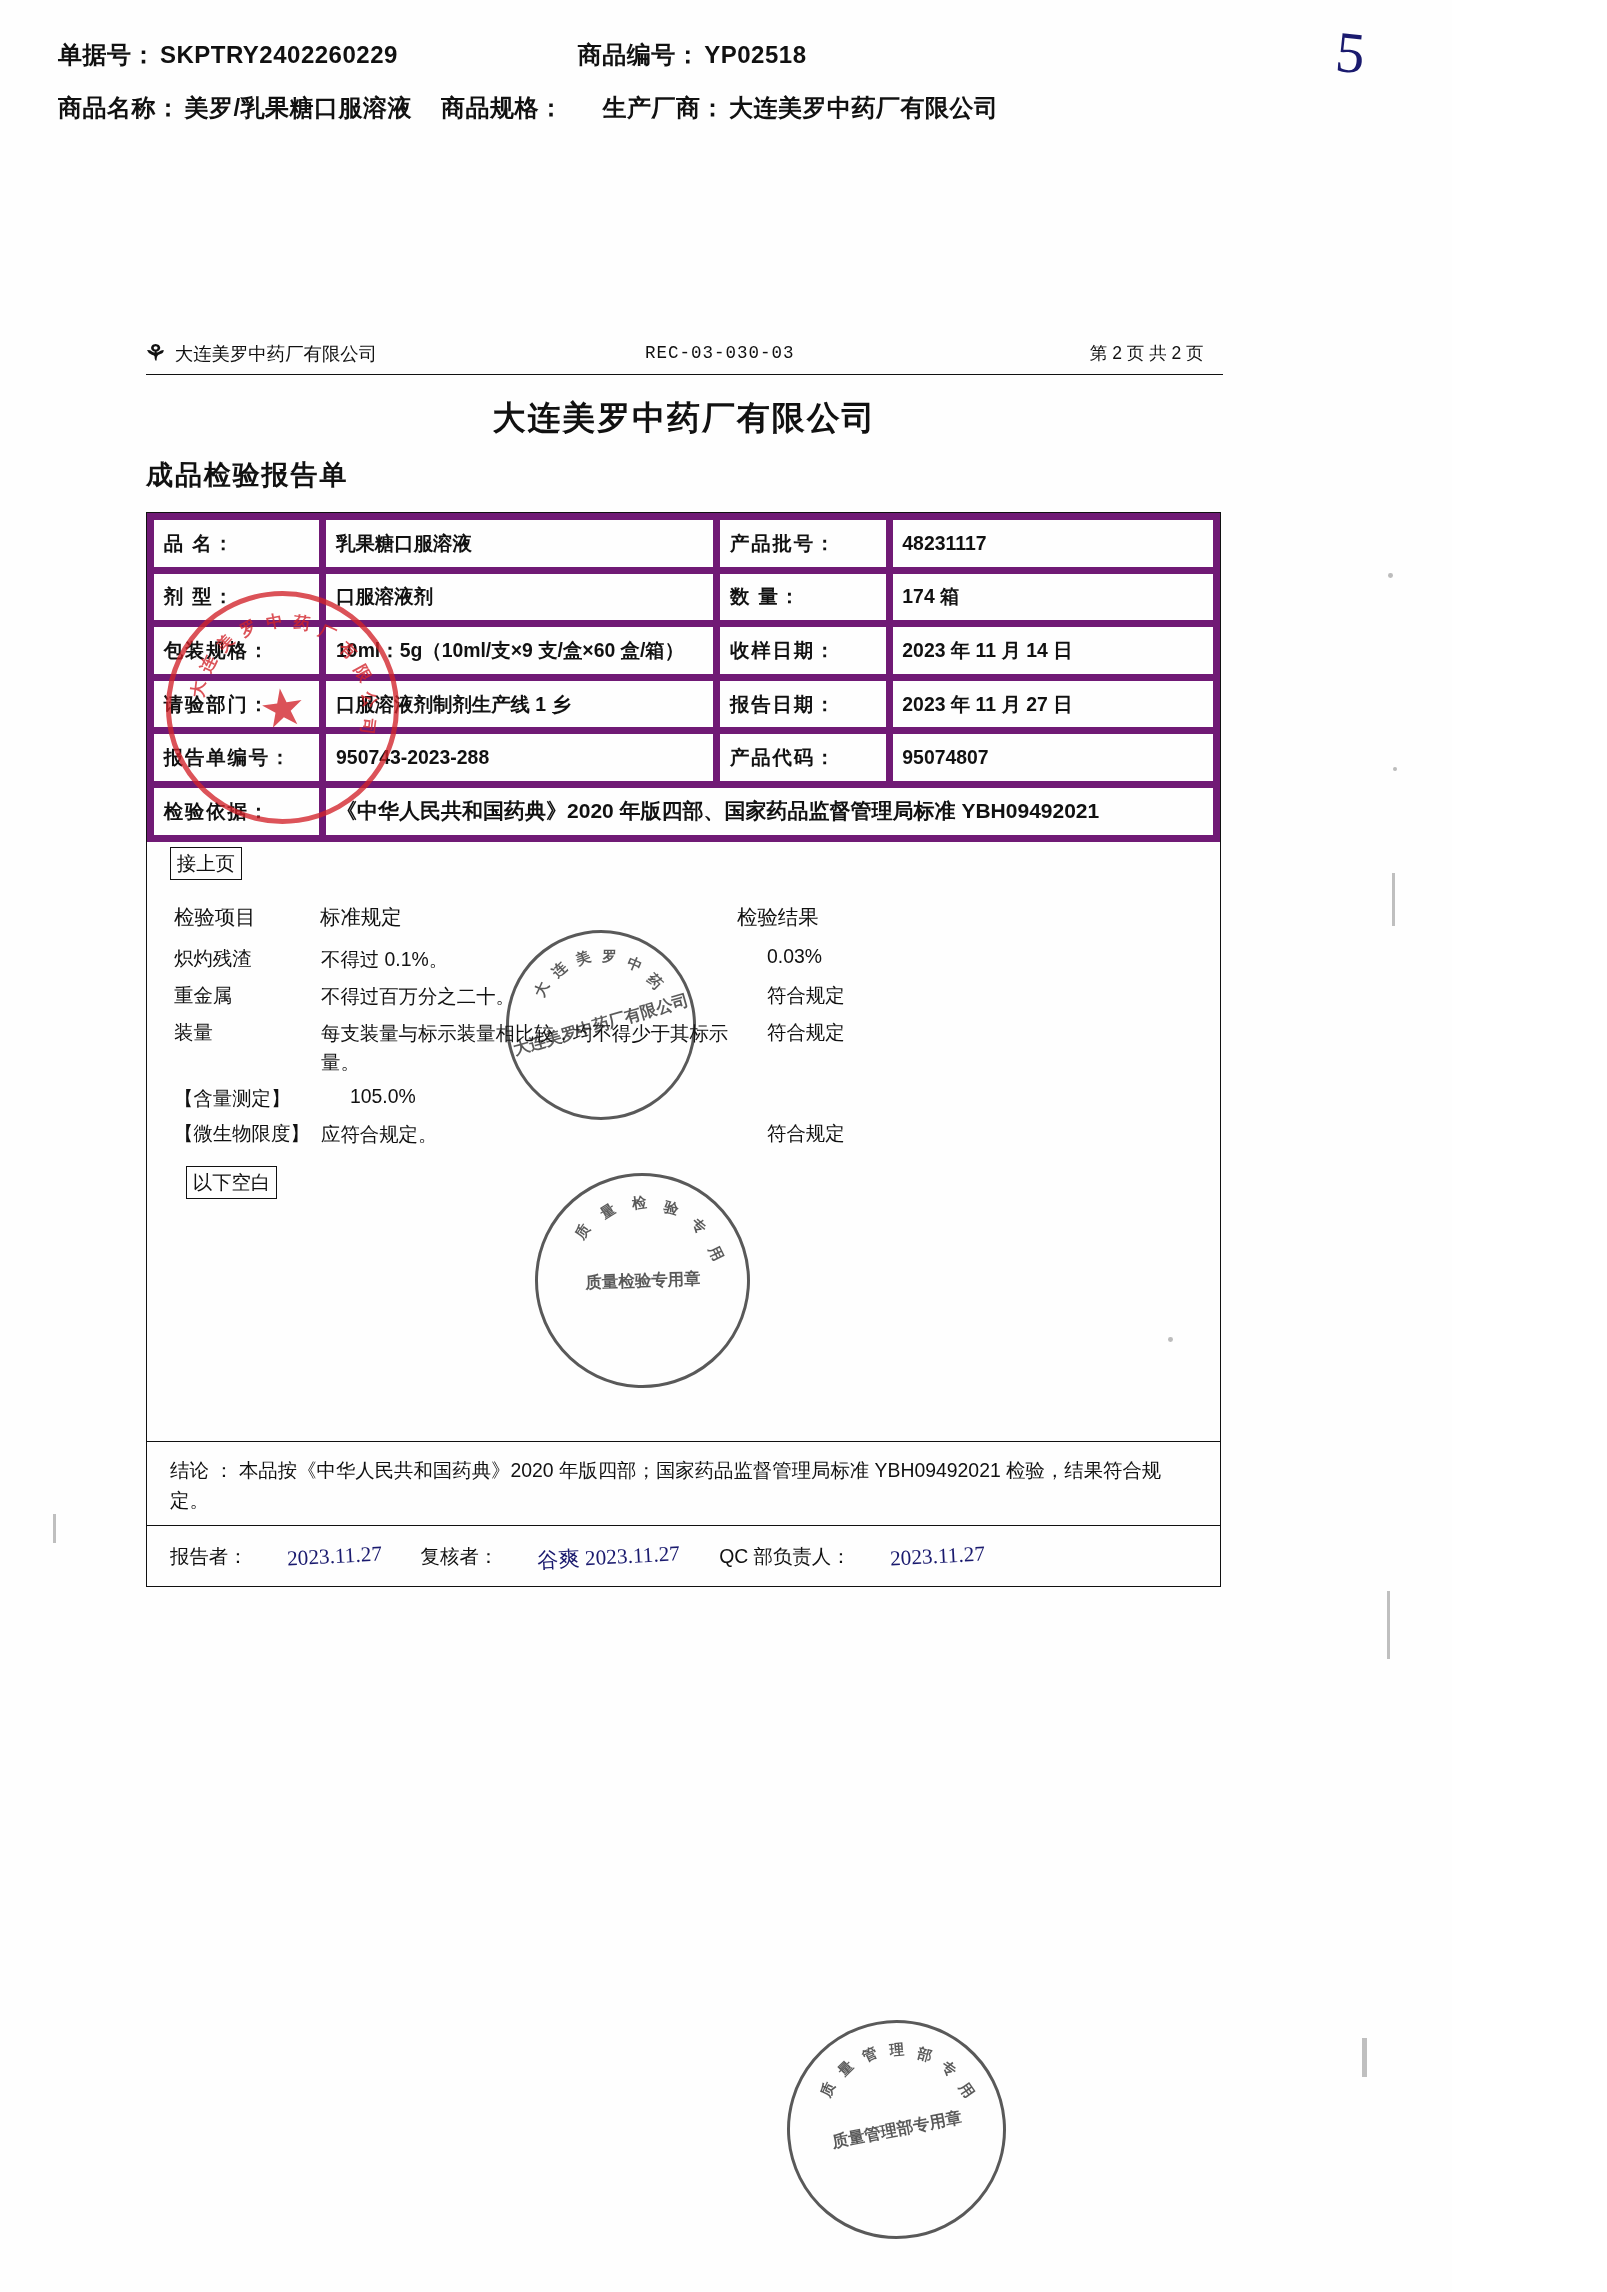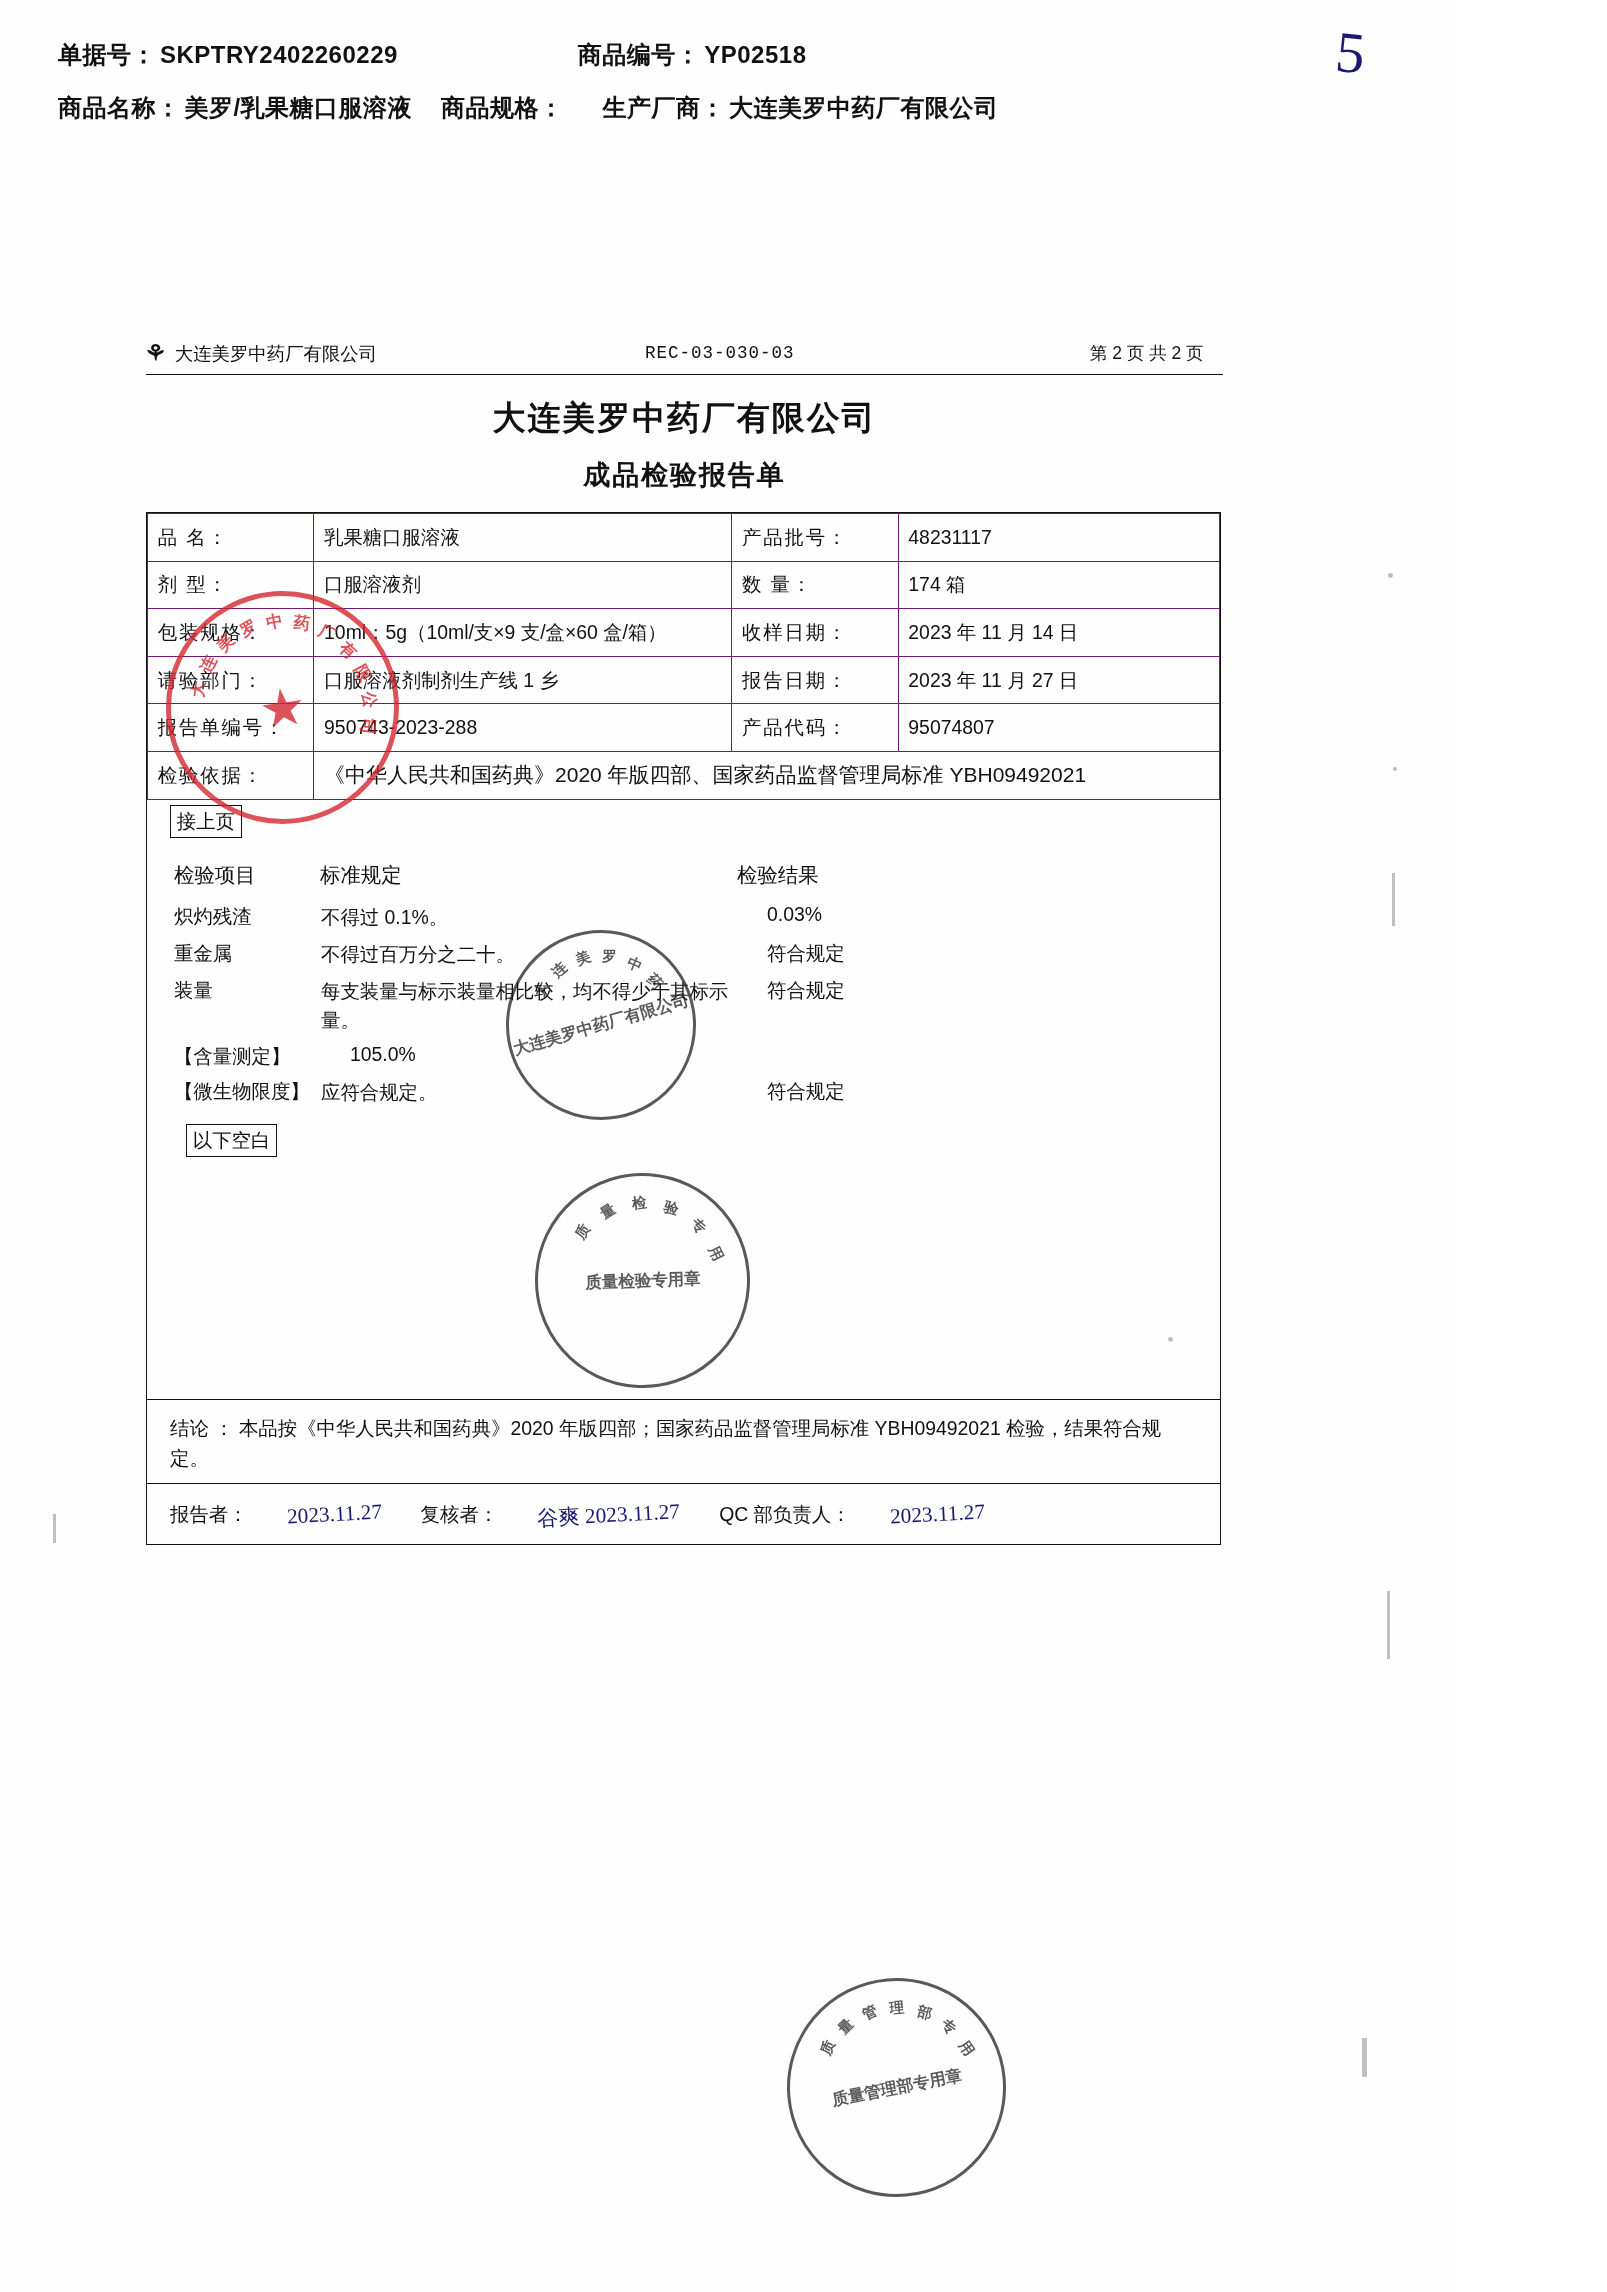--- a/index.html
+++ b/index.html
@@ -94,44 +94,44 @@
   }
 
   .rep-title {
     text-align: center;
     font-size: 33px;
     font-weight: bold;
     margin-top: 21.3px;
     letter-spacing: 1.9px;
   }
   .rep-subtitle {
-    text-align: center;
     font-size: 27px;
     font-weight: bold;
     margin-top: 15.5px;
     letter-spacing: 1.9px;
   }
 
   
   .box {
     margin-top: 19.4px;
     border: 1.9px solid #111;
     width: 1073px;
     position: relative;
   }
   table.info {
     border-collapse: collapse;
     width: 100%;
     font-size: 19.4px;
   }
   table.info td {
-    border: 1px solid #701a75;
+    border: 7px solid #701a75;
     padding: 6.8px 9.7px;
     height: 33px;
     vertical-align: middle;
+    font-weight: bold;
   }
   td.lbl { width: 146px; white-space: nowrap; letter-spacing: 1.9px;}
   td.val { }
   td.lbl2 { width: 146px; white-space: nowrap; letter-spacing: 1.9px;}
   td.val2 { width: 301px; }
 
   .merged-note {
     font-size: 21px;
   }
 

